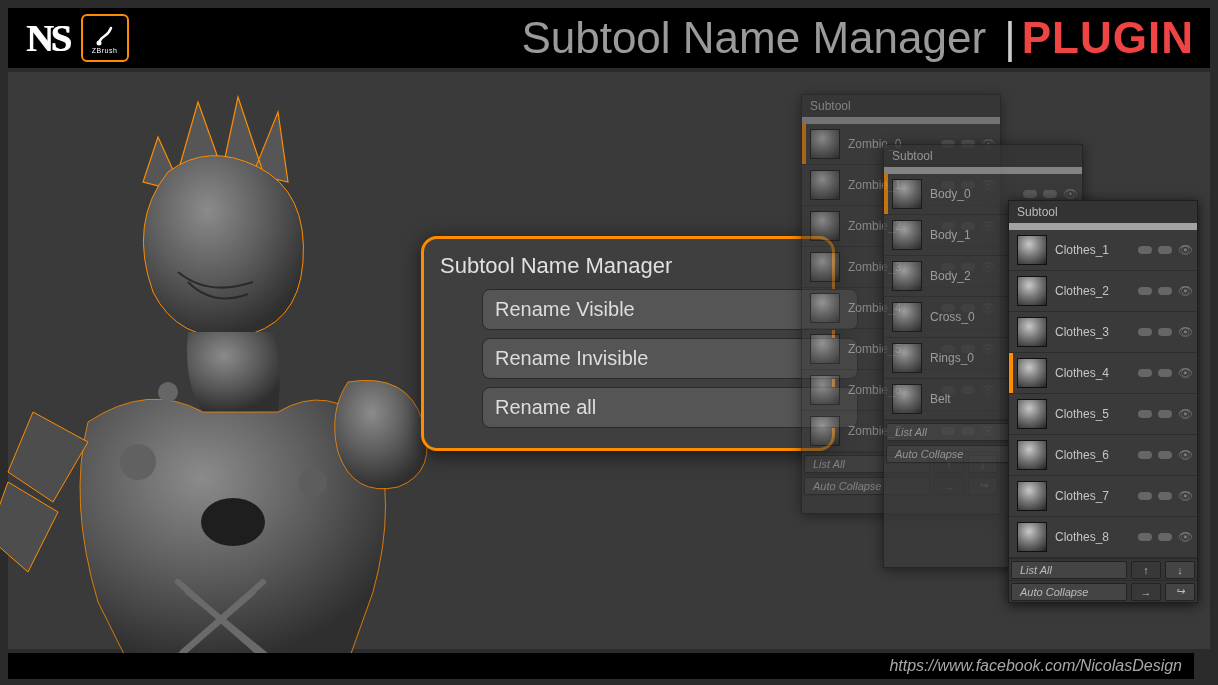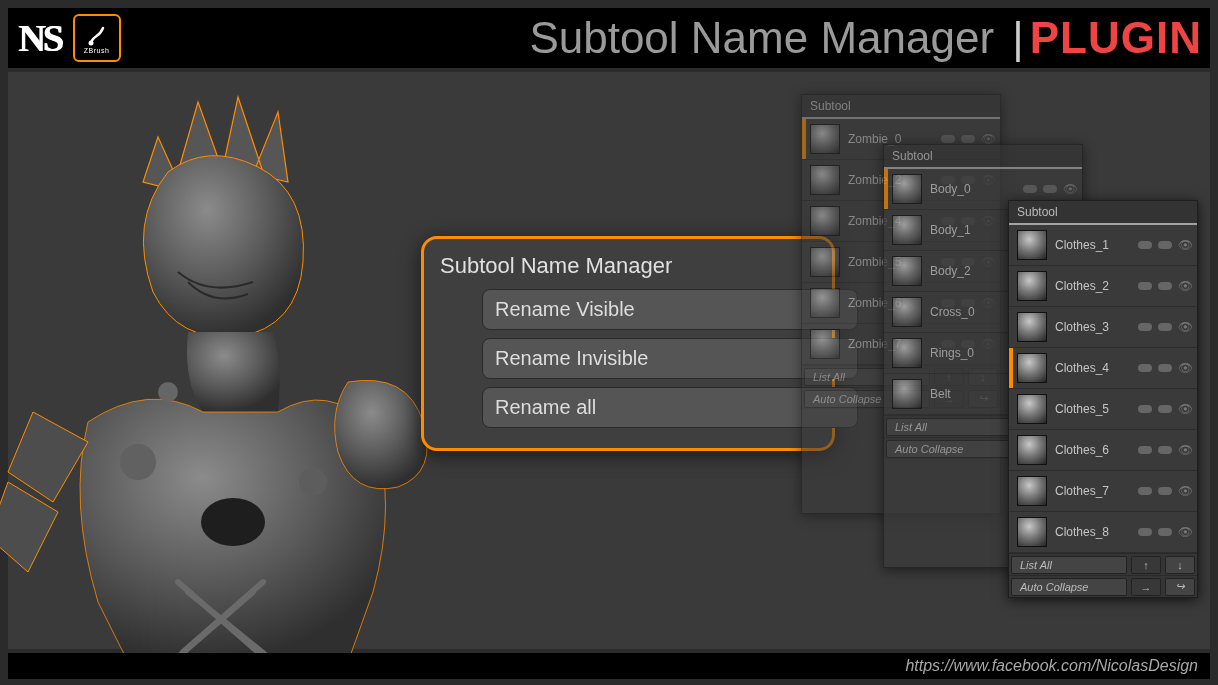--- a/index.html
+++ b/index.html
@@ -12,21 +12,21 @@
     position: relative;
   }
   
   .banner {
     position: absolute;
     top: 8px; left: 8px; right: 8px;
     height: 60px;
     background: #000;
     display: flex;
     align-items: center;
-    padding: 0 4px;
+    padding: 0 12px;
   }
   .ns-logo {
     color: #fff;
     font-weight: 900;
     font-size: 38px;
     letter-spacing: -3px;
     padding: 0 6px;
     font-family: Georgia, serif;
     text-shadow: 1px 0 #fff;
   }
@@ -106,21 +106,21 @@
     box-shadow: 0 2px 12px rgba(0,0,0,0.7);
     width: 200px;
   }
   .panel-back { z-index: 1; opacity: 0.55; left: 793px; top: 22px; height: 420px;}
   .panel-mid  { z-index: 2; opacity: 0.7; left: 875px; top: 72px; height: 424px;}
   .panel-front{ z-index: 3; left: 1000px; top: 128px; width: 190px;}
   .panel-header {
     color: #bbb;
     font-size: 12px;
     padding: 4px 8px;
-    border-bottom: 2px solid #a3a3a3;
+    border-bottom: 7px solid #a3a3a3;
     background: #333;
   }
   .panel-row {
     display: flex;
     align-items: center;
     height: 41px;
     border-bottom: 1px solid #2c2c2c;
     padding: 0 4px 0 0;
     gap: 4px;
   }
@@ -175,21 +175,21 @@
     margin: 2px;
     border-radius: 2px;
     cursor: pointer;
   }
   .footer-btn.wide { flex: 1; justify-content: flex-start;}
   .footer-btn.icon { width: 30px; justify-content: center; padding:0; }
   .footer-btn.dark { background:#383838; }
   
   .bottom-bar {
     position: absolute;
-    bottom: 6px; left: 8px; right: 8px;
+    bottom: 6px; left: 8px; right: 24px;
     height: 26px;
     background: #000;
     color: #a8a8a8;
     font-size: 16px;
     display: flex;
     justify-content: flex-end;
     align-items: center;
     padding: 0 12px;
     font-style: italic;
   }
@@ -264,21 +264,41 @@
           <div class="row-name">Zombie_0</div>
           <div class="row-icons">
             <span class="pill"></span>
             <span class="pill"></span>
             <span class="eye">👁</span>
           </div>
         </div>
         <div class="panel-row">
           <div class="marker"></div>
           <div class="thumb"></div>
+          <div class="row-name">Zombie_1</div>
+          <div class="row-icons">
+            <span class="pill"></span>
+            <span class="pill"></span>
+            <span class="eye">👁</span>
+          </div>
+        </div>
+        <div class="panel-row">
+          <div class="marker"></div>
+          <div class="thumb"></div>
           <div class="row-name">Zombie_2</div>
+          <div class="row-icons">
+            <span class="pill"></span>
+            <span class="pill"></span>
+            <span class="eye">👁</span>
+          </div>
+        </div>
+        <div class="panel-row">
+          <div class="marker"></div>
+          <div class="thumb"></div>
+          <div class="row-name">Zombie_3</div>
           <div class="row-icons">
             <span class="pill"></span>
             <span class="pill"></span>
             <span class="eye">👁</span>
           </div>
         </div>
         <div class="panel-row">
           <div class="marker"></div>
           <div class="thumb"></div>
           <div class="row-name">Zombie_4</div>

